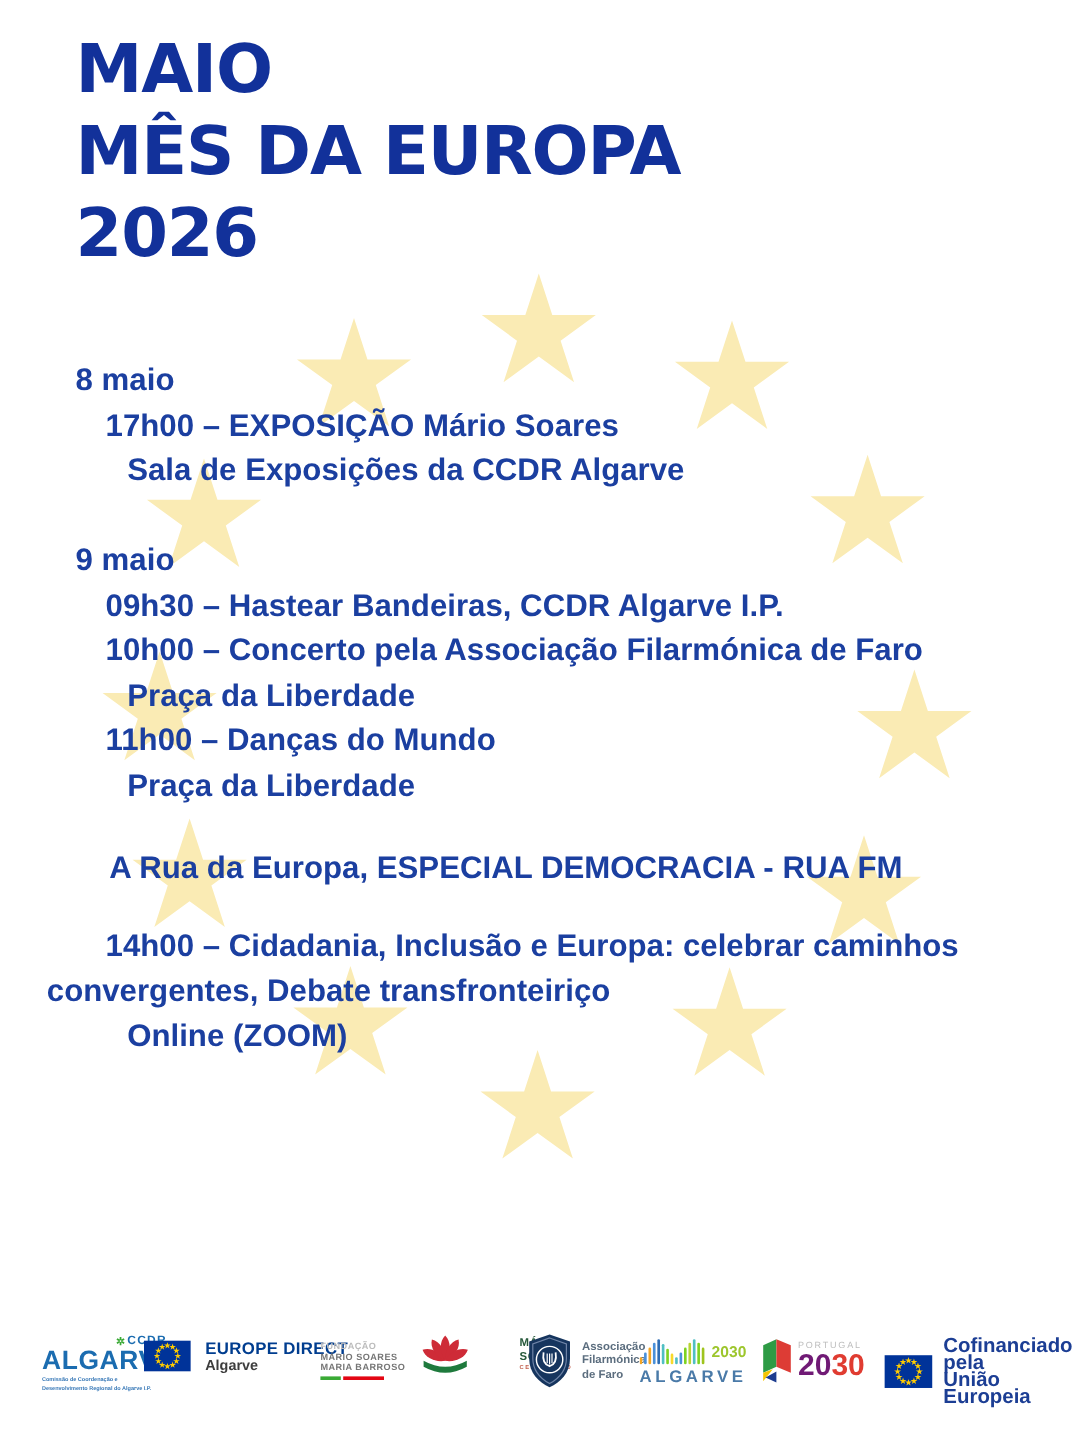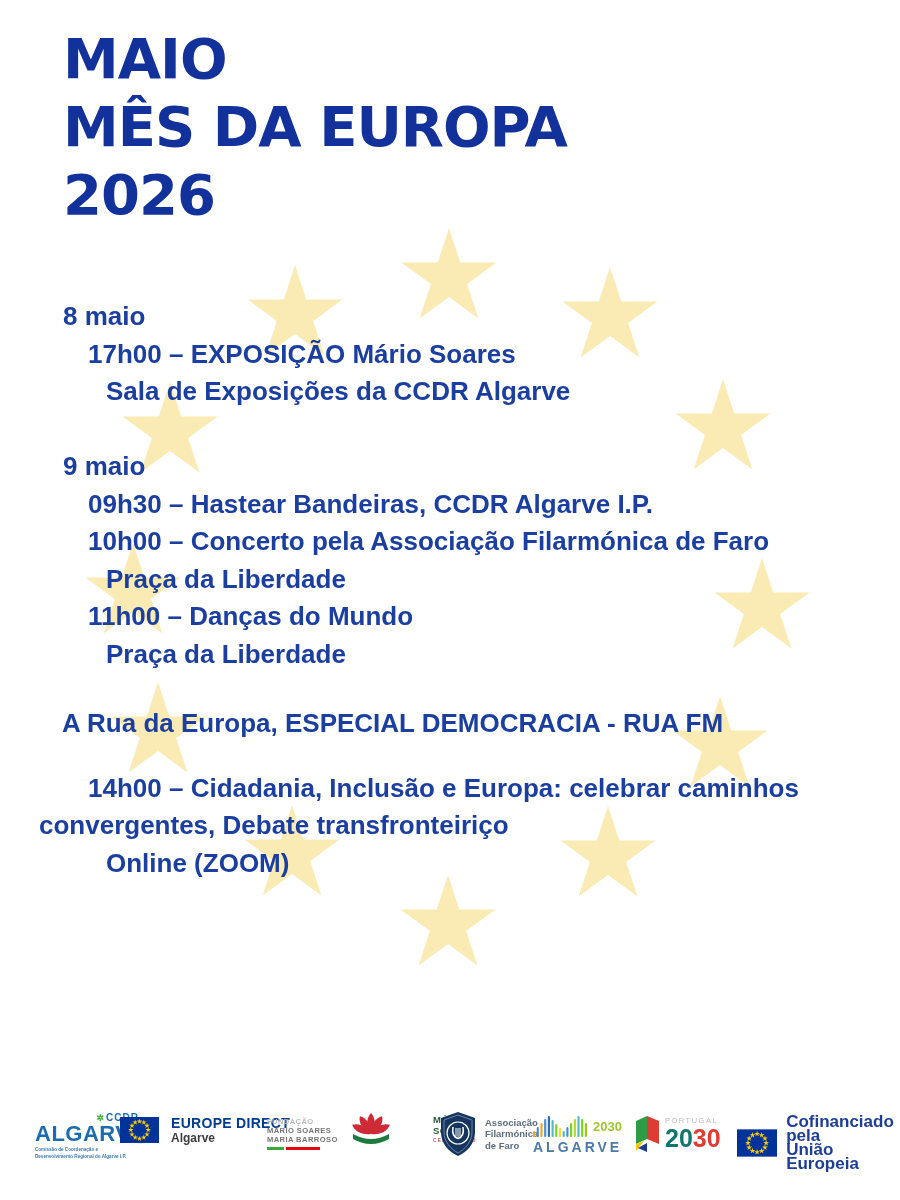--- a/index.html
+++ b/index.html
@@ -18,21 +18,21 @@
   .title div{white-space:pre;}
 
   .schedule{
     position:absolute;left:0;top:298px;width:900px;z-index:2;
     font-size:26px;font-weight:bold;color:#1B3FA0;
   }
   .line{line-height:37.5px;white-space:pre;}
   .line.date{padding-left:63px;}
   .line.time{padding-left:88px;}
   .line.place{padding-left:106px;}
-  .line.center{padding-left:62px;}
+  .line.center{padding-left:91px;}
   .line.flush{padding-left:39px;}
   .gap-lg{height:37.5px}.gap-md{height:32px}.gap-sm{height:27px}
 
   .logos{position:absolute;left:0;top:1105px;width:900px;height:75px;z-index:2;}
   .logo{position:absolute;display:flex;align-items:center;}
 
   
   .ccdr{left:35px;top:8px;width:108px;flex-direction:column;align-items:stretch;}
   .ccdr .ccdr-top{display:flex;justify-content:flex-end;align-items:flex-end;font-size:10px;font-weight:bold;color:#1B6CB0;letter-spacing:1px;line-height:10px;padding-right:4px;}
   .ccdr .sprig{color:#3AAA35;font-size:9px;margin-right:1px;}
@@ -67,21 +67,21 @@
   .alg2030{left:533px;top:10px;flex-direction:column;align-items:flex-start;}
   .alg2030 .toprow{display:flex;align-items:center;}
   .alg2030 .year{font-size:13px;font-weight:bold;color:#9DC62D;margin-left:4px;}
   .alg2030 .name{font-size:14px;font-weight:bold;color:#4A7AA8;letter-spacing:3px;line-height:16px;margin-top:2px;}
 
   
   .pt2030{left:633px;top:8px;}
   .pt2030 .txt{margin-left:4px;}
   .pt2030 .p1{font-size:7.5px;color:#BDBDBD;letter-spacing:1.5px;line-height:8px;font-weight:normal;}
   .pt2030 .p2{font-size:25px;line-height:26px;font-weight:bold;}
-  .pt2030 .y1{color:#0f766e;text-align:right;}
+  .pt2030 .y1{color:#701a75;text-align:right;}
   .pt2030 .y2{color:#E03C31;}
 
   
   .eucof{left:737px;top:10px;}
   .eucof .txt{margin-left:9px;font-size:17px;font-weight:bold;color:#1C3E94;line-height:14px;}
 </style>
 </head>
 <body>
 
 <div class="star-layer">

